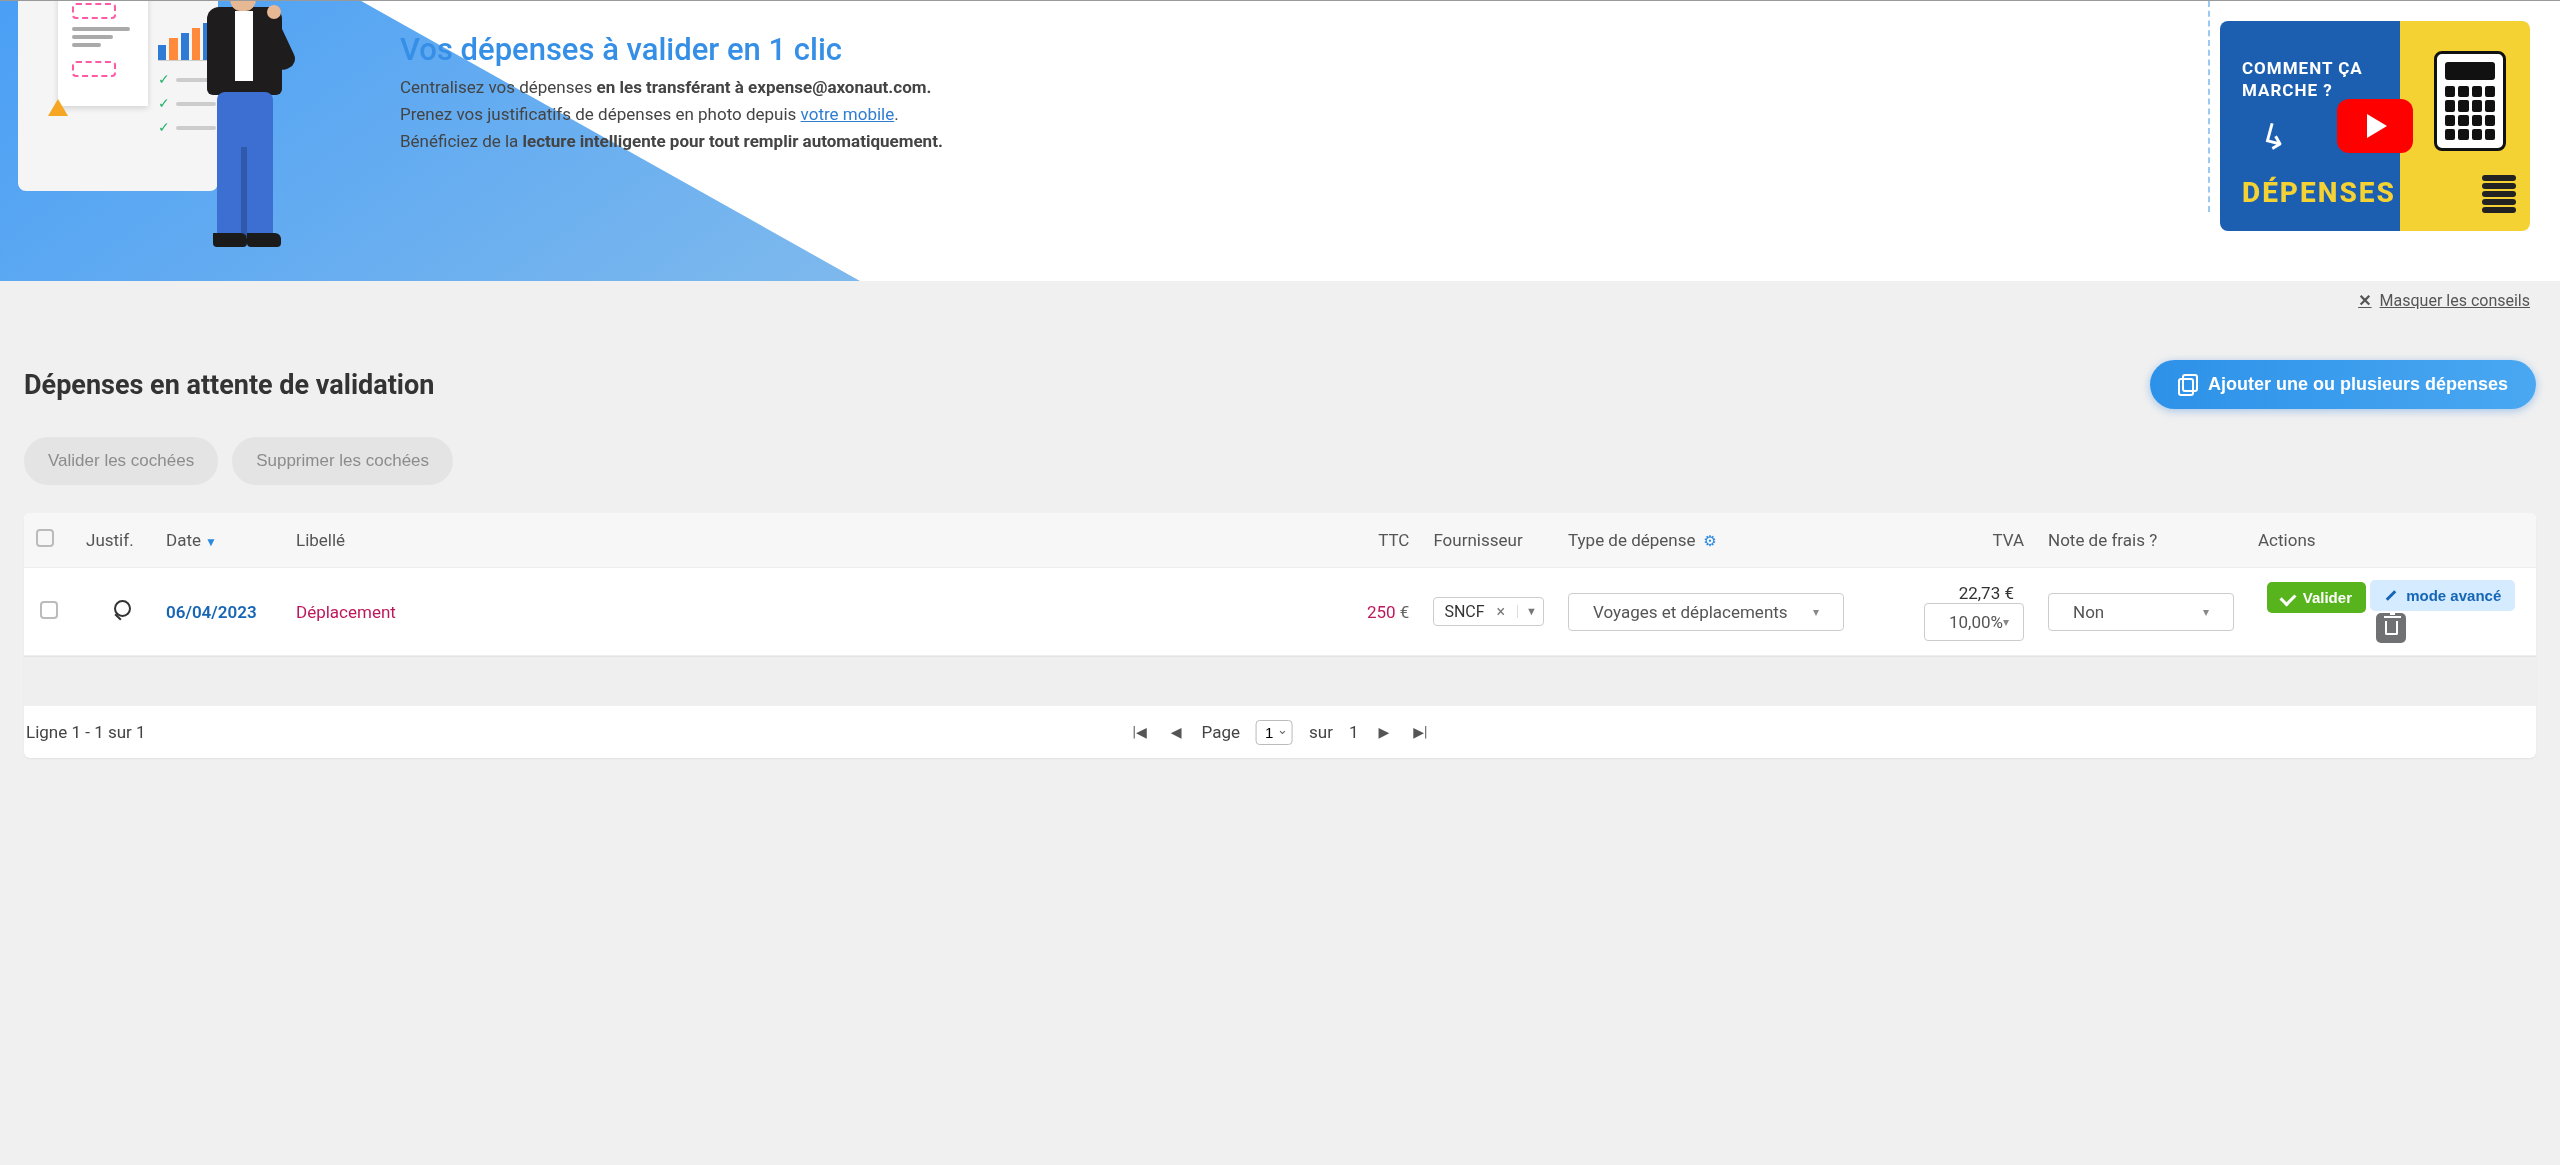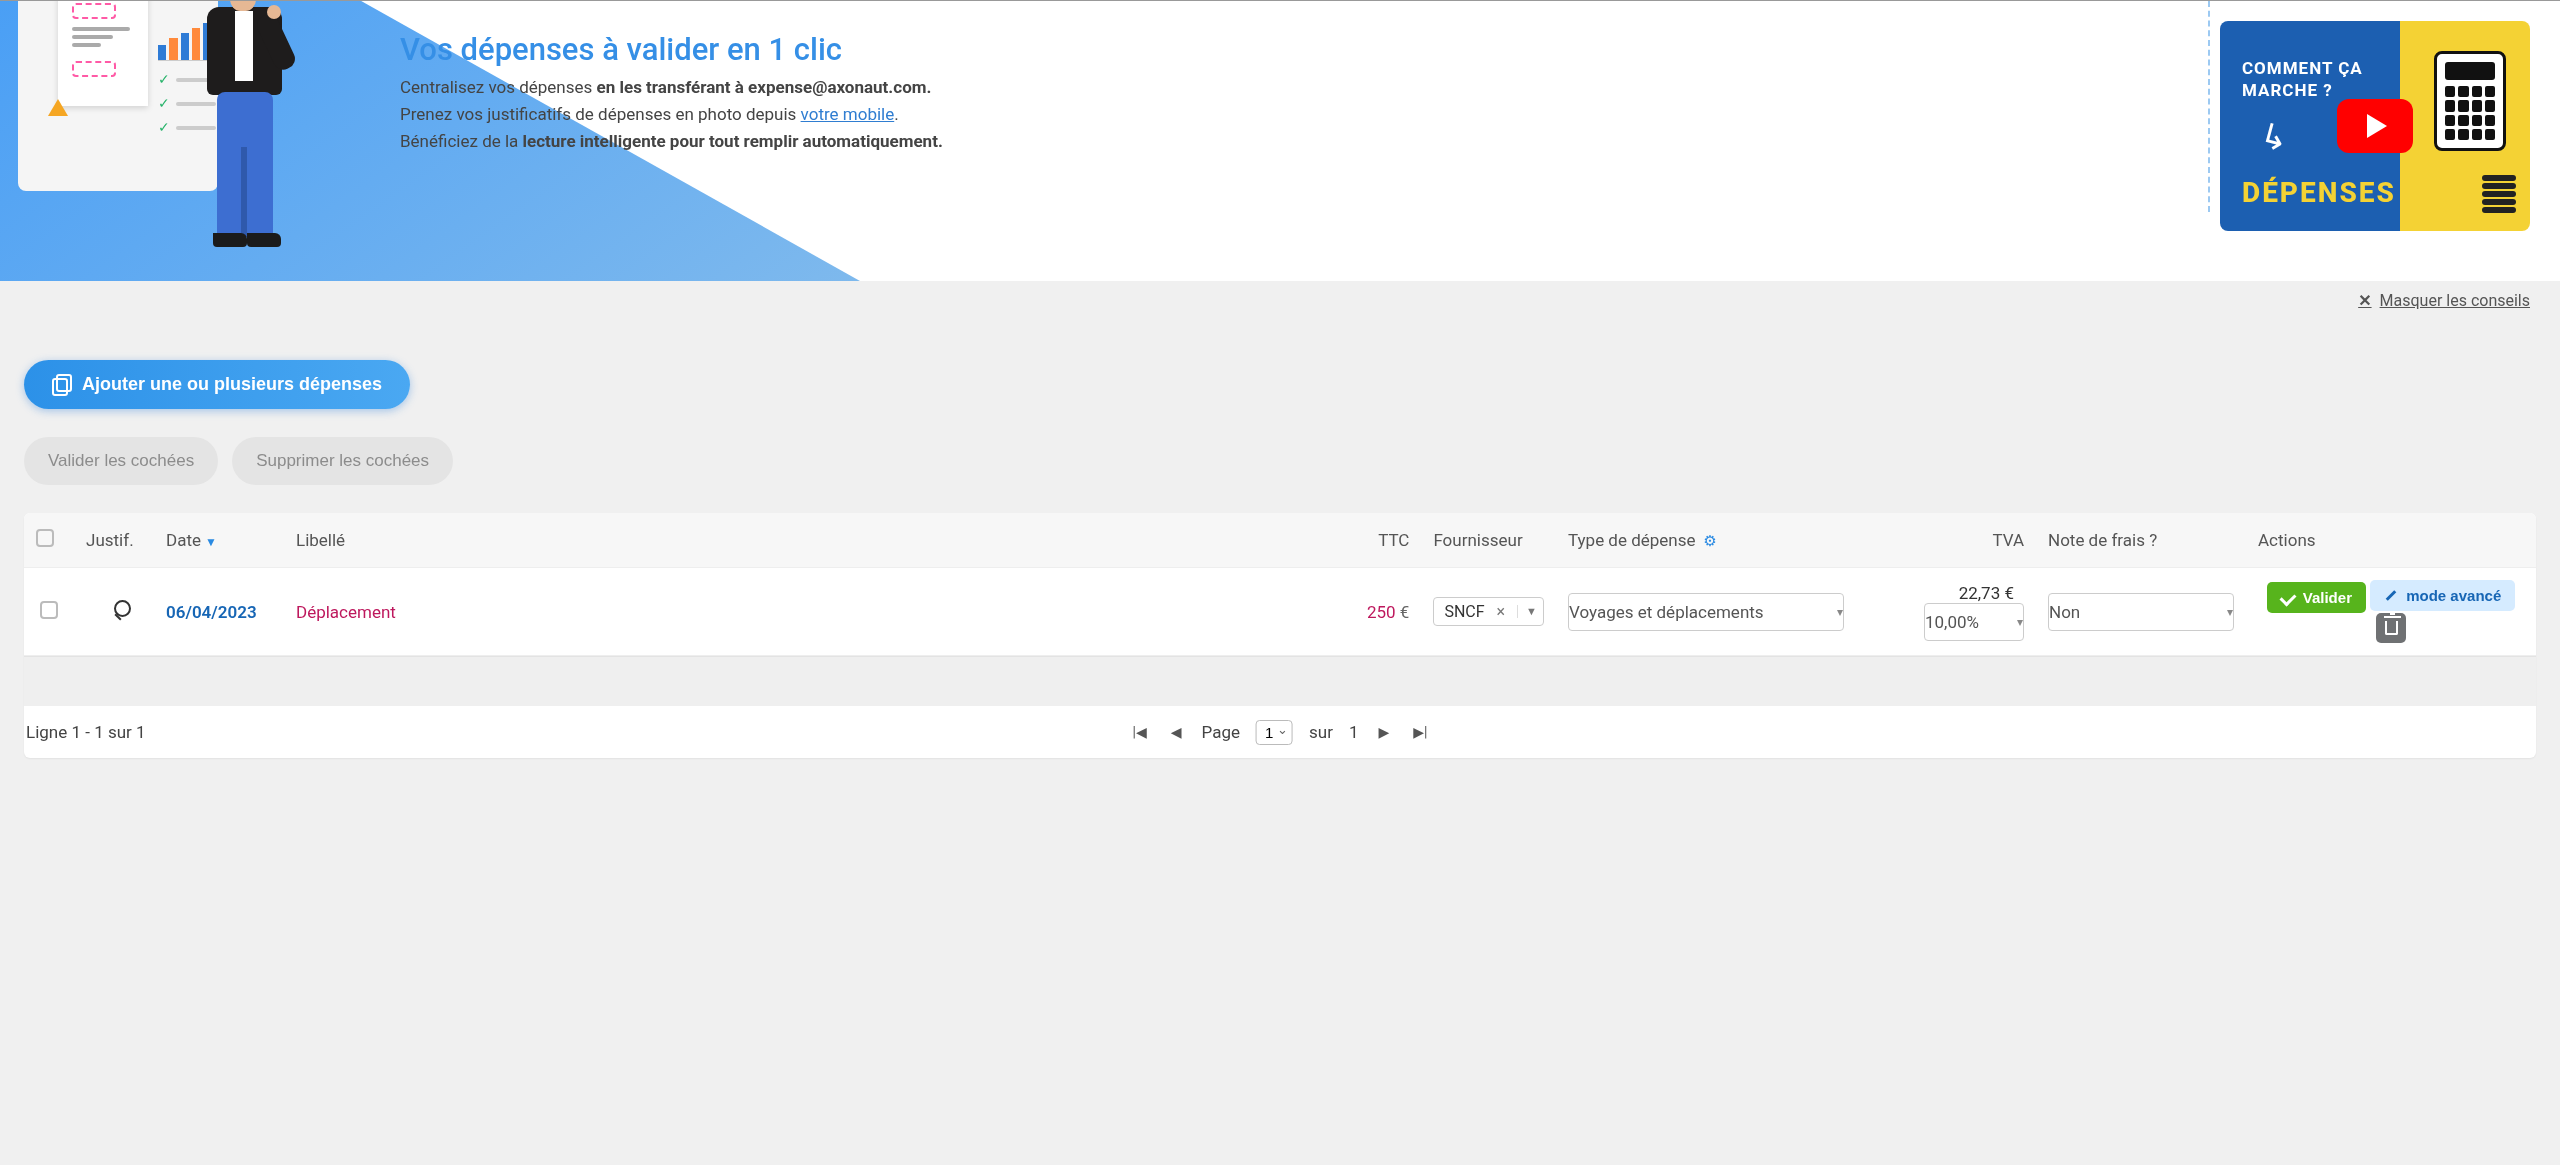--- a/index.html
+++ b/index.html
@@ -186,21 +186,21 @@
 .tag-input {
   display:inline-flex; align-items:center; gap:8px;
   border:1px solid #ccc; border-radius:4px; padding:4px 6px 4px 10px;
   font-size:16px; background:#fff;
 }
 .tag-input .x{ color:#777; cursor:pointer; padding:0 4px;}
 .tag-input .caret{ color:#777; font-size:11px; border-left:1px solid #ddd; padding-left:8px;}
 
 .select {
   display:flex; align-items:center; justify-content:space-between;
-  border:1px solid #ccc; border-radius:4px; padding:8px 0;
+  border:1px solid #ccc; border-radius:4px; padding:8px 24px;
   font-size:17px; color:#555; background:#fff; cursor:pointer;
 }
 .caret-down{ font-size:12px; color:#888; }
 
 .sort-ind { color:#2a8ae2; font-size:12px; margin-left:4px;}
 .gear { color:#2a8ae2; font-size:15px; margin-left:4px;}
 
 .btn-green {
   display:inline-flex; align-items:center; gap:8px;
   background:#57b41c; color:#fff; border:none; border-radius:5px;
@@ -346,20 +346,21 @@
 
 <div class="hide-tips">
   <a>
     <span class="x">✕</span>
     <span>Masquer les conseils</span>
   </a>
 </div>
 
 <div class="main">
   <div class="title-row">
+    <h2 class="page-title">Dépenses en attente de validation</h2>
     <button class="add-btn">
       <span class="copy-icon"></span>
       <span>Ajouter une ou plusieurs dépenses</span>
     </button>
   </div>
 
   <div class="bulk-row">
     <button class="bulk-btn">Valider les cochées</button>
     <button class="bulk-btn">Supprimer les cochées</button>
   </div>

